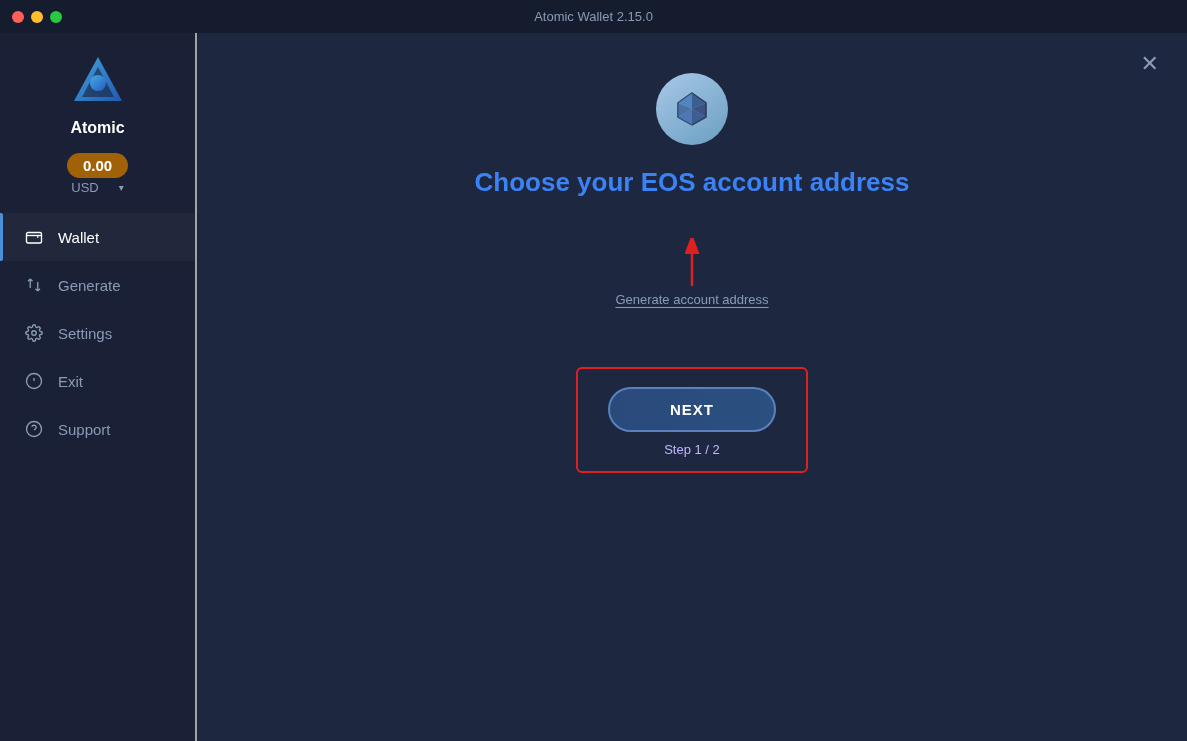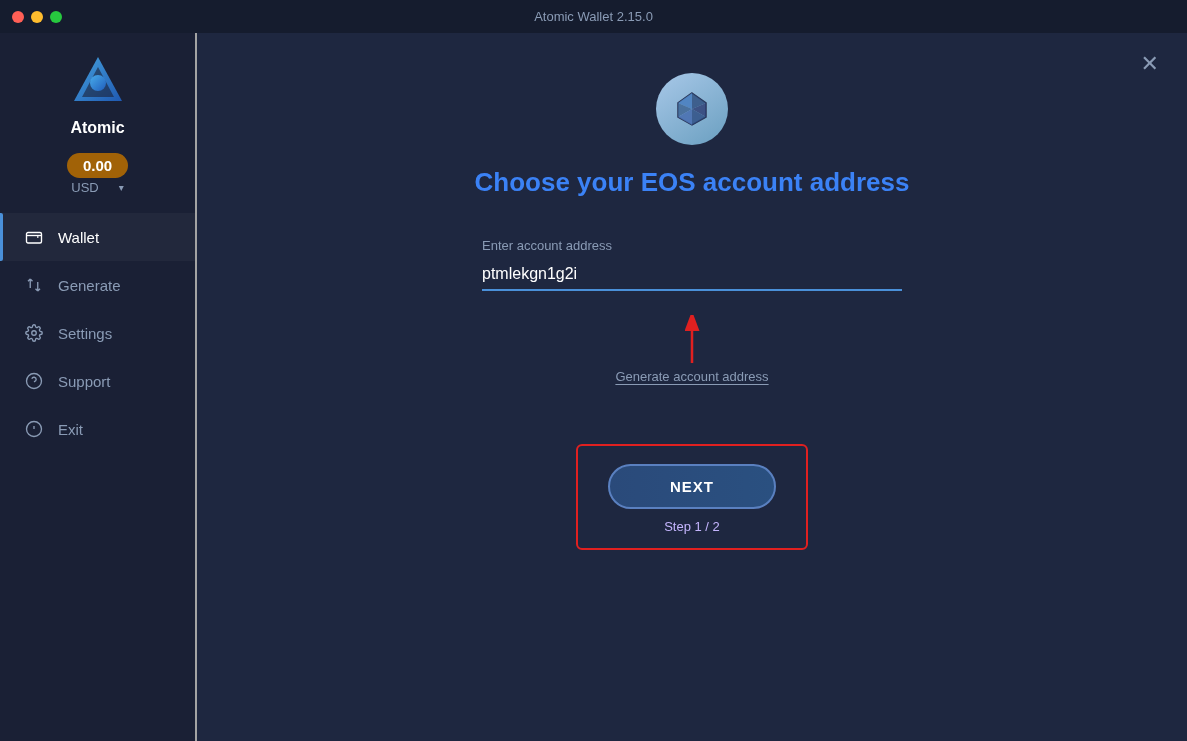--- a/index.html
+++ b/index.html
@@ -339,36 +339,36 @@
               <path d="M19.4 15a1.65 1.65 0 0 0 .33 1.82l.06.06a2 2 0 0 1-2.83 2.83l-.06-.06a1.65 1.65 0 0 0-1.82-.33 1.65 1.65 0 0 0-1 1.51V21a2 2 0 0 1-4 0v-.09A1.65 1.65 0 0 0 9 19.4a1.65 1.65 0 0 0-1.82.33l-.06.06a2 2 0 0 1-2.83-2.83l.06-.06A1.65 1.65 0 0 0 4.68 15a1.65 1.65 0 0 0-1.51-1H3a2 2 0 0 1 0-4h.09A1.65 1.65 0 0 0 4.6 9a1.65 1.65 0 0 0-.33-1.82l-.06-.06a2 2 0 0 1 2.83-2.83l.06.06A1.65 1.65 0 0 0 9 4.68a1.65 1.65 0 0 0 1-1.51V3a2 2 0 0 1 4 0v.09a1.65 1.65 0 0 0 1 1.51 1.65 1.65 0 0 0 1.82-.33l.06-.06a2 2 0 0 1 2.83 2.83l-.06.06A1.65 1.65 0 0 0 19.4 9a1.65 1.65 0 0 0 1.51 1H21a2 2 0 0 1 0 4h-.09a1.65 1.65 0 0 0-1.51 1z"></path>
             </svg>
         </span>
         <span>Settings</span>
       </div>
 
       <div class="nav-item">
         <span class="nav-icon">
           <svg viewBox="0 0 24 24">
               <circle cx="12" cy="12" r="10"></circle>
+              <line x1="12" y1="8" x2="12" y2="12"></line>
+              <line x1="12" y1="16" x2="12.01" y2="16"></line>
+            </svg>
+        </span>
+        <span>Exit</span>
+      </div>
+
+      <div class="nav-item">
+        <span class="nav-icon">
+          <svg viewBox="0 0 24 24">
+              <circle cx="12" cy="12" r="10"></circle>
               <path d="M9.09 9a3 3 0 0 1 5.83 1c0 2-3 3-3 3"></path>
               <line x1="12" y1="17" x2="12.01" y2="17"></line>
             </svg>
         </span>
         <span>Support</span>
-      </div>
-
-      <div class="nav-item">
-        <span class="nav-icon">
-          <svg viewBox="0 0 24 24">
-              <circle cx="12" cy="12" r="10"></circle>
-              <line x1="12" y1="8" x2="12" y2="12"></line>
-              <line x1="12" y1="16" x2="12.01" y2="16"></line>
-            </svg>
-        </span>
-        <span>Exit</span>
       </div>
 
     </nav>
   </div>
 
   <div class="main-content">
 
     <button class="close-btn">✕</button>
 
     <div class="eos-icon-circle">
@@ -379,24 +379,20 @@
         <polygon points="6,14 20,20 6,28" fill="#3a6090" opacity="0.8"></polygon>
         <polygon points="34,14 20,20 34,28" fill="#2a3a70" opacity="0.8"></polygon>
         <polygon points="6,28 20,20 20,36" fill="#4a70b0" opacity="0.9"></polygon>
         <polygon points="34,28 20,20 20,36" fill="#2a4a80" opacity="0.8"></polygon>
       </svg>
     </div>
 
     <h1 class="page-title">Choose your EOS account address</h1>
 
     <div class="form-area">
-      <div class="input-group">
-        <label class="input-label">Enter account address</label>
-        <input class="account-input" type="text" value="ptmlekgn1g2i" style="">
-      </div>
 
 
       <div class="annotation-arrow">
         <svg width="20" height="50" viewBox="0 0 20 50">
           <defs>
             <marker id="arrowhead" markerWidth="8" markerHeight="6" refX="4" refY="3" orient="auto">
               <polygon points="0 6, 8 3, 0 0" fill="#e02020"></polygon>
             </marker>
           </defs>
           <line x1="10" y1="48" x2="10" y2="6" stroke="#e02020" stroke-width="2.5" marker-end="url(#arrowhead)"></line>

